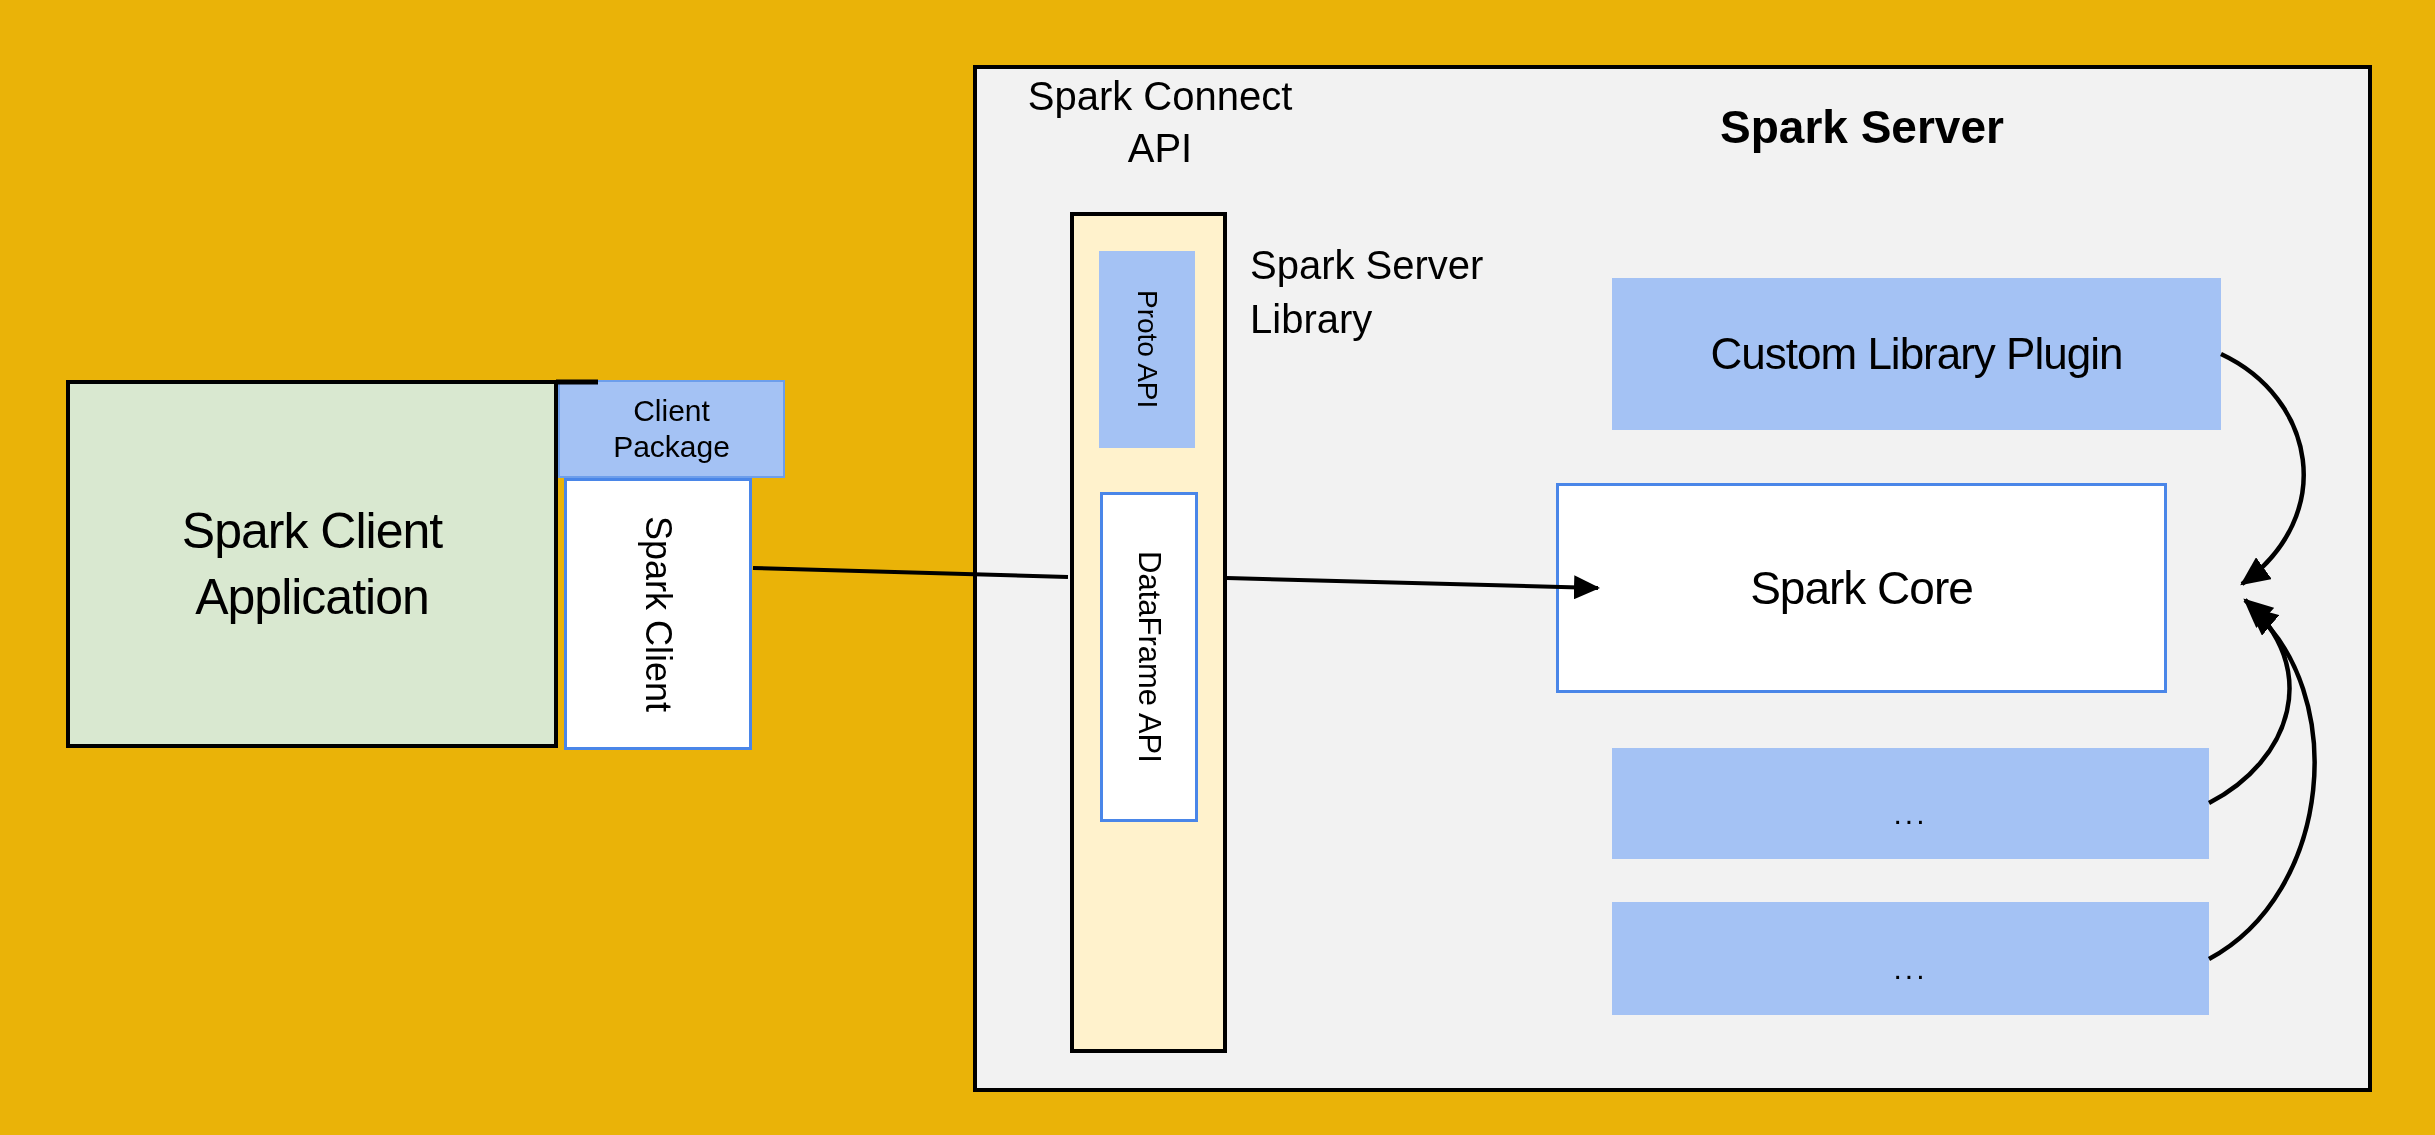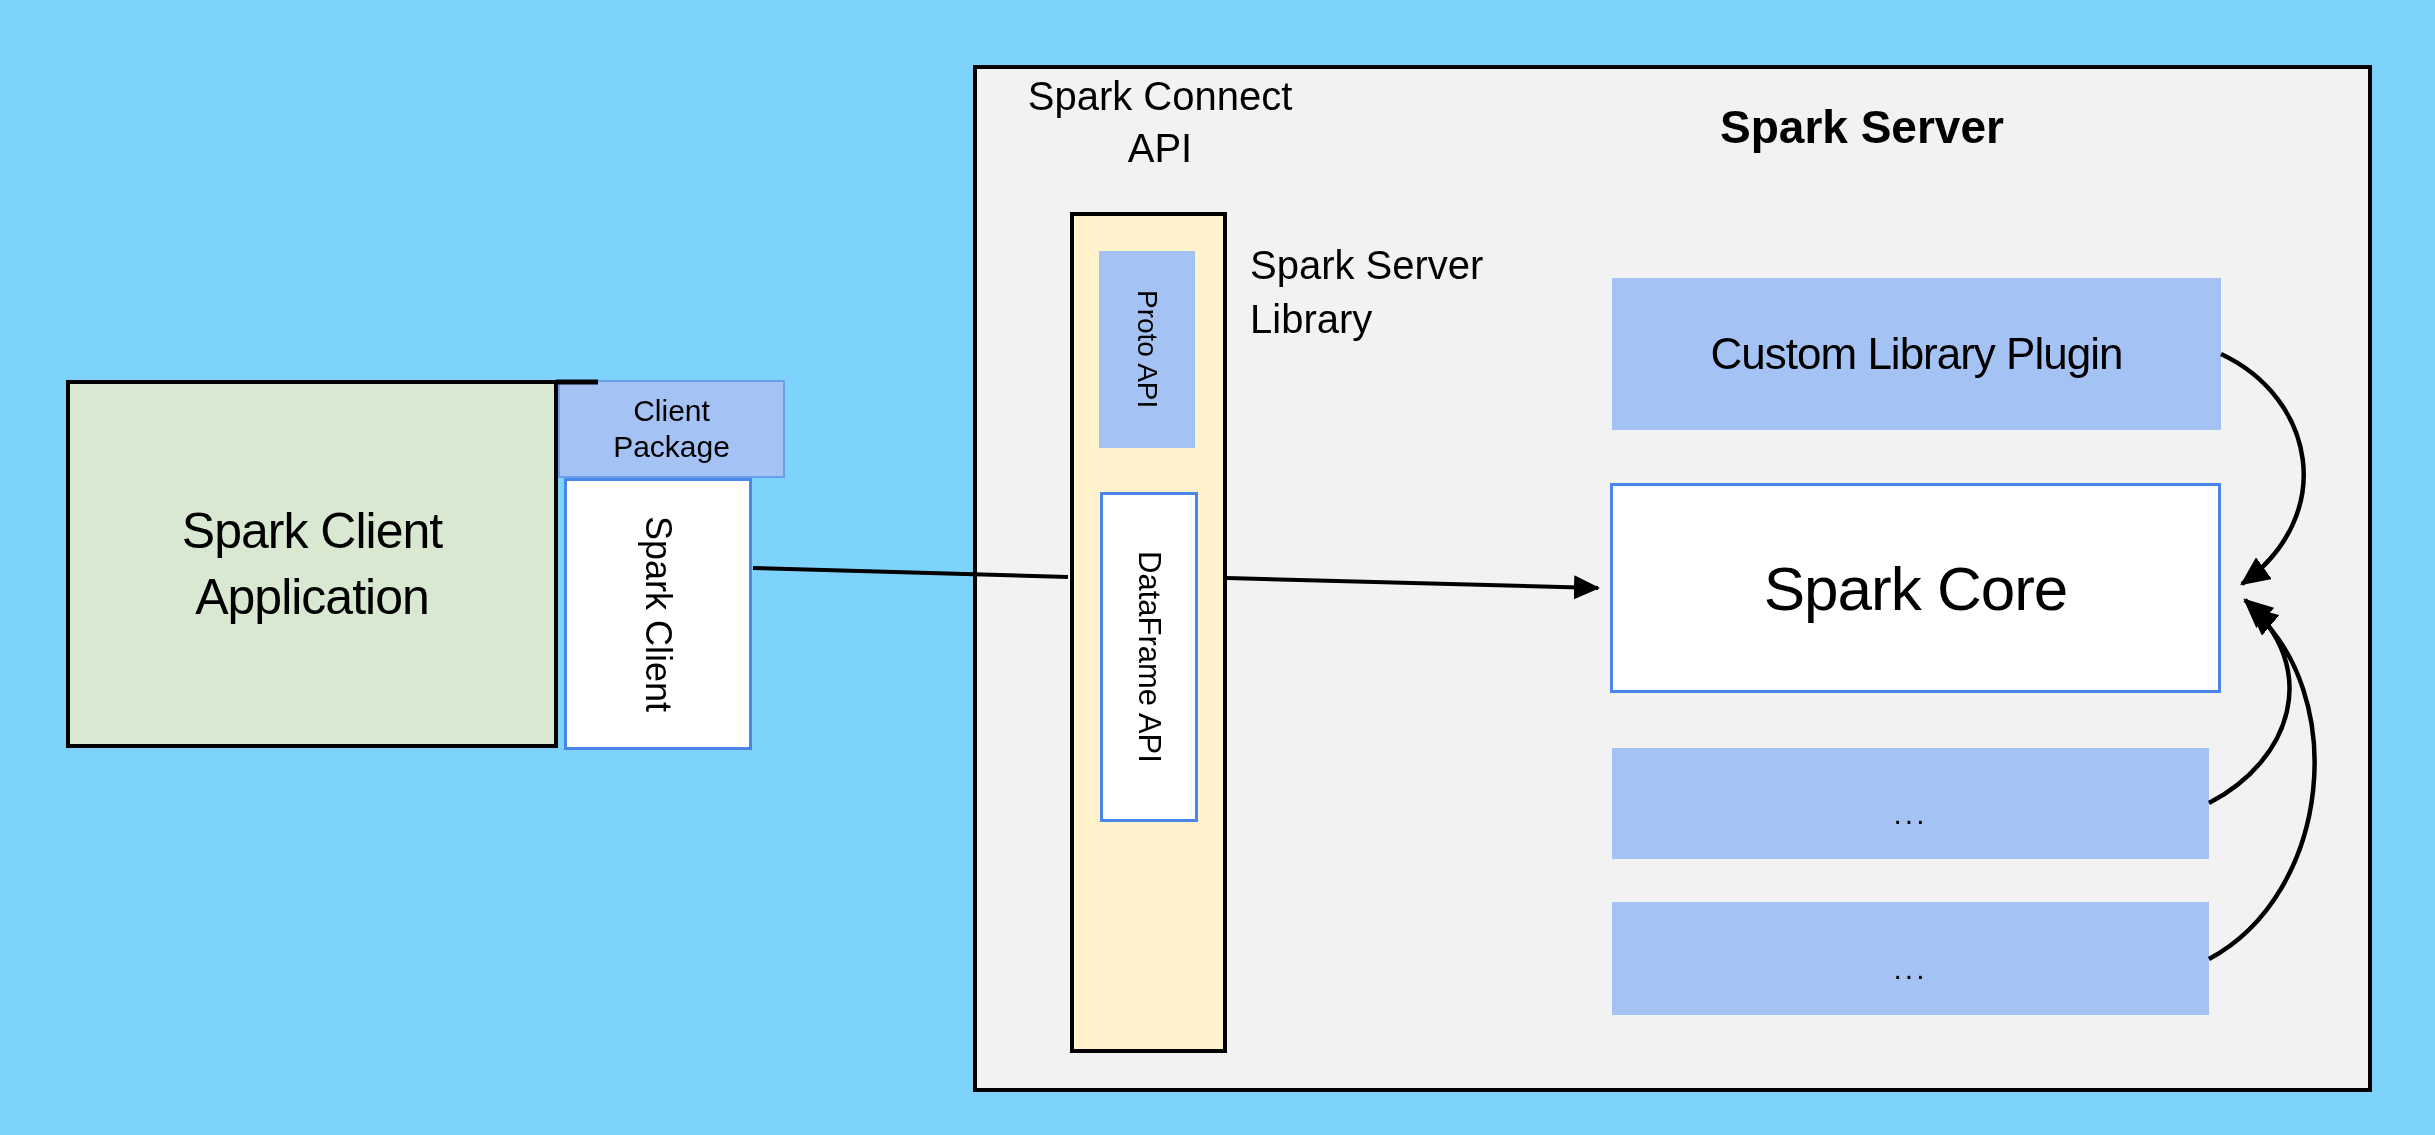--- a/index.html
+++ b/index.html
@@ -1,20 +1,20 @@
 <!DOCTYPE html>
 <html><head>
 <meta charset="utf-8">
 <style>
   html, body { margin: 0; padding: 0; background: #ffffff; }
   #diagram {
     position: relative;
     width: 2435px;
     height: 1135px;
-    background: #7dd3fc;
+    background: #eab308;
     font-family: "Liberation Sans", sans-serif;
     color: #000000;
     overflow: hidden;
   }
   .abs { position: absolute; box-sizing: border-box; }
   .flexc {
     display: flex;
     align-items: center;
     justify-content: center;
     text-align: center;
@@ -51,23 +51,23 @@
   .dataframe-box {
     left: 1100px; top: 492px; width: 98px; height: 330px;
     background: #ffffff; border: 3px solid #4a86e8;
   }
   .plugin-box {
     left: 1612px; top: 278px; width: 609px; height: 152px;
     background: #a4c2f4;
     font-size: 44px; letter-spacing: -1px;
   }
   .core-box {
-    left: 1610px; top: 483px; width: 611px; height: 210px;
+    left: 1556px; top: 483px; width: 611px; height: 210px;
     background: #ffffff; border: 3px solid #4a86e8;
-    font-size: 62px; letter-spacing: -1px;
+    font-size: 46px; letter-spacing: -1px;
   }
   .dots-box-1 {
     left: 1612px; top: 748px; width: 597px; height: 111px;
     background: #a4c2f4; font-size: 30px;
   }
   .dots-box-2 {
     left: 1612px; top: 902px; width: 597px; height: 113px;
     background: #a4c2f4; font-size: 30px;
   }
   .dots-box-1 span, .dots-box-2 span { transform: translateY(10px); letter-spacing: 3px; }

